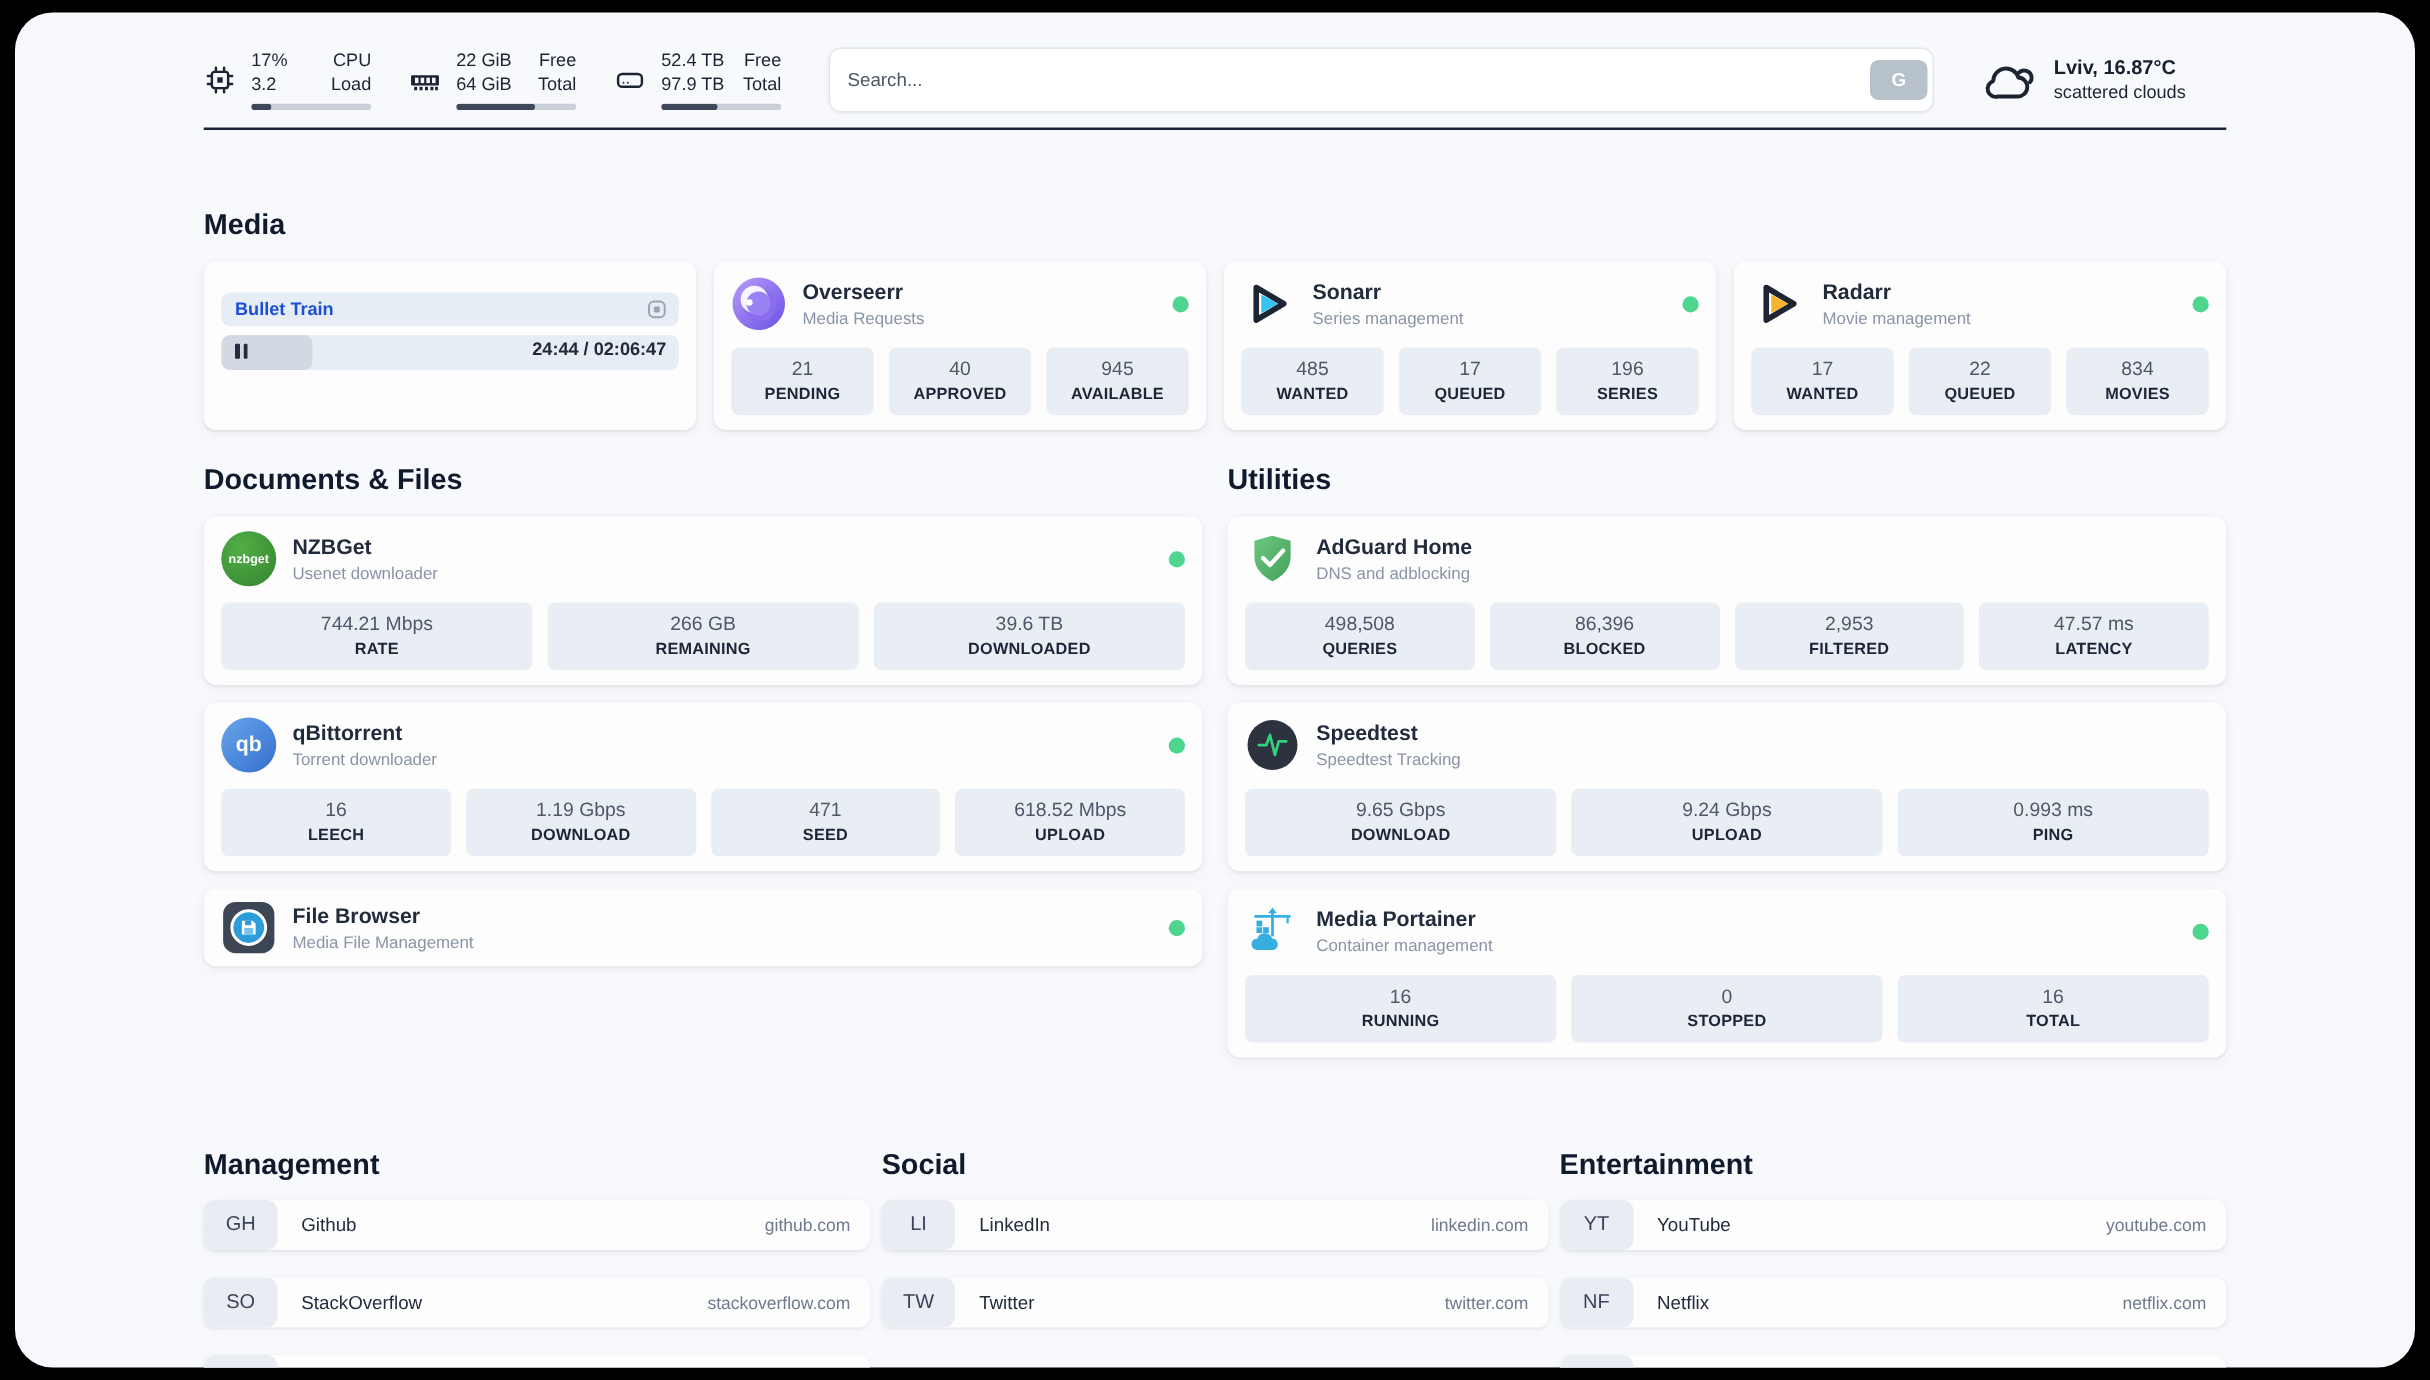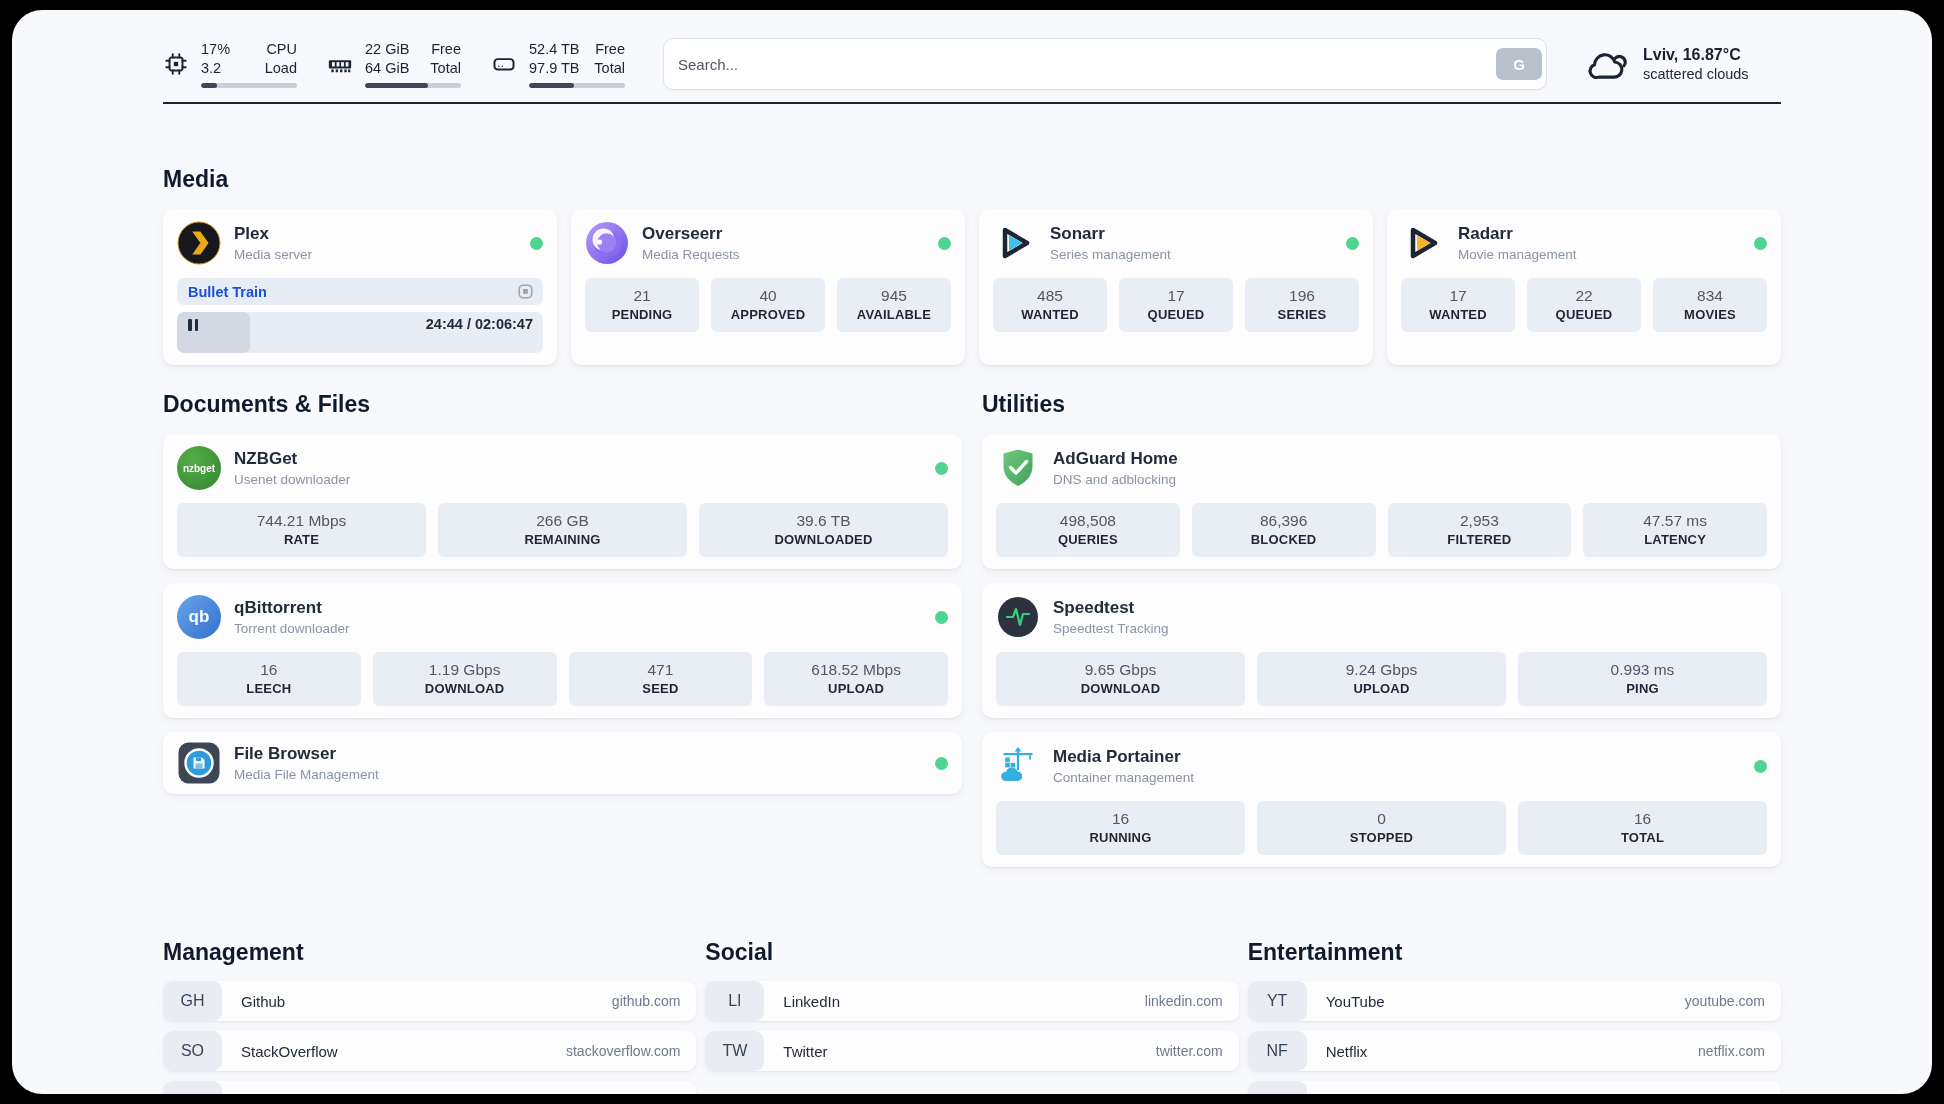--- a/index.html
+++ b/index.html
@@ -76,21 +76,21 @@
   .stat-label { font-size:13px; font-weight:700; color:#1c2637; line-height:17px; letter-spacing:.2px; }
 
   
   .np-bar {
     margin-top:13px; height:27px; background:#e7edf4; border-radius:7px;
     display:flex; align-items:center; padding:0 9px 0 11px;
   }
   .np-title { font-size:14.5px; font-weight:600; color:#1d4ed8; flex:1; }
   .np-stop { width:17px; height:17px; color:#9aa4b2; cursor:pointer; }
   .seek-bar {
-    margin-top:7px; height:41px; background:#e7edf4; border-radius:7px;
+    margin-top:7px; height:28px; background:#e7edf4; border-radius:7px;
     position:relative; overflow:hidden;
   }
   .seek-fill { position:absolute; left:0; top:0; bottom:0; background:#d2d9e2; border-radius:7px; }
   .seek-pause { position:absolute; left:11px; top:7px; display:flex; gap:3px; cursor:pointer; }
   .seek-pause i { display:block; width:3.5px; height:12px; background:#222c3c; border-radius:1px; }
   .seek-time { position:absolute; right:10px; top:4px; font-size:14.5px; font-weight:600; color:#212b3b; }
 
   
   .mid-grid { margin-top:26px; display:grid; grid-template-columns:1fr 1fr; gap:20px; align-items:start; }
   .mid-col .section-title { margin-bottom:16px; }
@@ -102,21 +102,21 @@
     width:44px; height:44px; border-radius:50%; flex:0 0 auto;
     display:flex; align-items:center; justify-content:center; color:#fff;
   }
   .nzb-badge { background:radial-gradient(circle at 35% 30%, #53ae46, #34842f); font-size:10px; font-weight:700; }
   .qb-badge { background:linear-gradient(135deg,#68a4e8, #3470cf); font-size:17px; font-weight:600; }
 
   
   .links-grid { margin-top:58px; display:grid; grid-template-columns:repeat(3,1fr); gap:9px; }
   .links-col .section-title { margin-bottom:15px; }
   .link-row {
-    height:40px; background:#fdfdfe; border-radius:9px; margin-bottom:10px;
+    height:40px; background:#fdfdfe; border-radius:9px; margin-bottom:22px;
     display:flex; align-items:center; overflow:hidden; cursor:pointer;
     box-shadow:0 1px 2px rgba(16,24,40,.05), 0 2px 8px rgba(16,24,40,.04);
   }
   .link-badge {
     width:59px; height:100%; background:#e9edf3; border-radius:9px;
     display:flex; align-items:center; justify-content:center;
     font-size:16px; font-weight:500; color:#39445a; flex:0 0 auto;
   }
   .link-name { margin-left:19px; font-size:15px; color:#222c3c; }
   .link-url { margin-left:auto; margin-right:16px; font-size:14px; color:#6e7a8c; }
@@ -223,31 +223,20 @@
     </div>
   </div>
 
   <div class="divider"></div>
 
   <div class="media-section">
     <div class="section-title">Media</div>
     <div class="media-grid">
 
       <div class="app-card">
-        <div class="card-head">
-          <svg class="app-icon" viewBox="0 0 44 44">
-            <circle cx="22" cy="22" r="21" fill="#17171d" stroke="#c49a25" stroke-width="1"></circle>
-            <path d="M15.2 10.5h8.2L31.6 22l-8.2 11.5h-8.2L23.4 22z" fill="#e8a818"></path>
-          </svg>
-          <div>
-            <div class="app-name">Plex</div>
-            <div class="app-desc">Media server</div>
-          </div>
-          <span class="status-dot" style="background-color: rgb(78, 213, 143);"></span>
-        </div>
         <div class="np-bar">
           <span class="np-title">Bullet Train</span>
           <svg class="np-stop" viewBox="0 0 17 17" fill="none" stroke="currentColor" stroke-width="1.6">
             <rect x="2.2" y="2.2" width="12.6" height="12.6" rx="4"></rect>
             <rect x="6.1" y="6.1" width="4.8" height="4.8" rx="1.2" fill="currentColor" stroke="none"></rect>
           </svg>
         </div>
         <div class="seek-bar">
           <div class="seek-fill" style="width: 20%;"></div>
           <div class="seek-pause">

